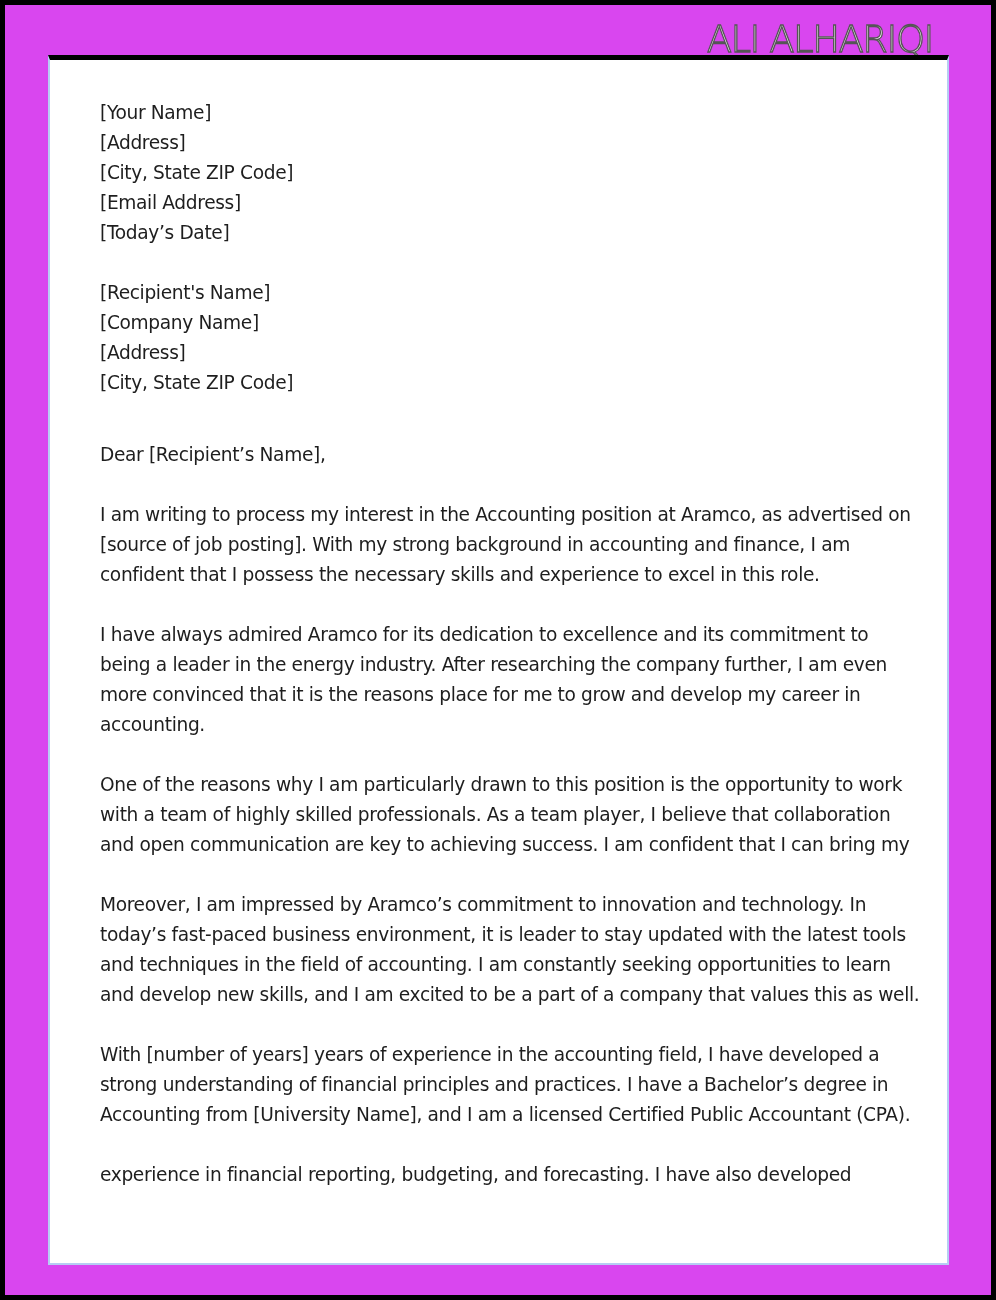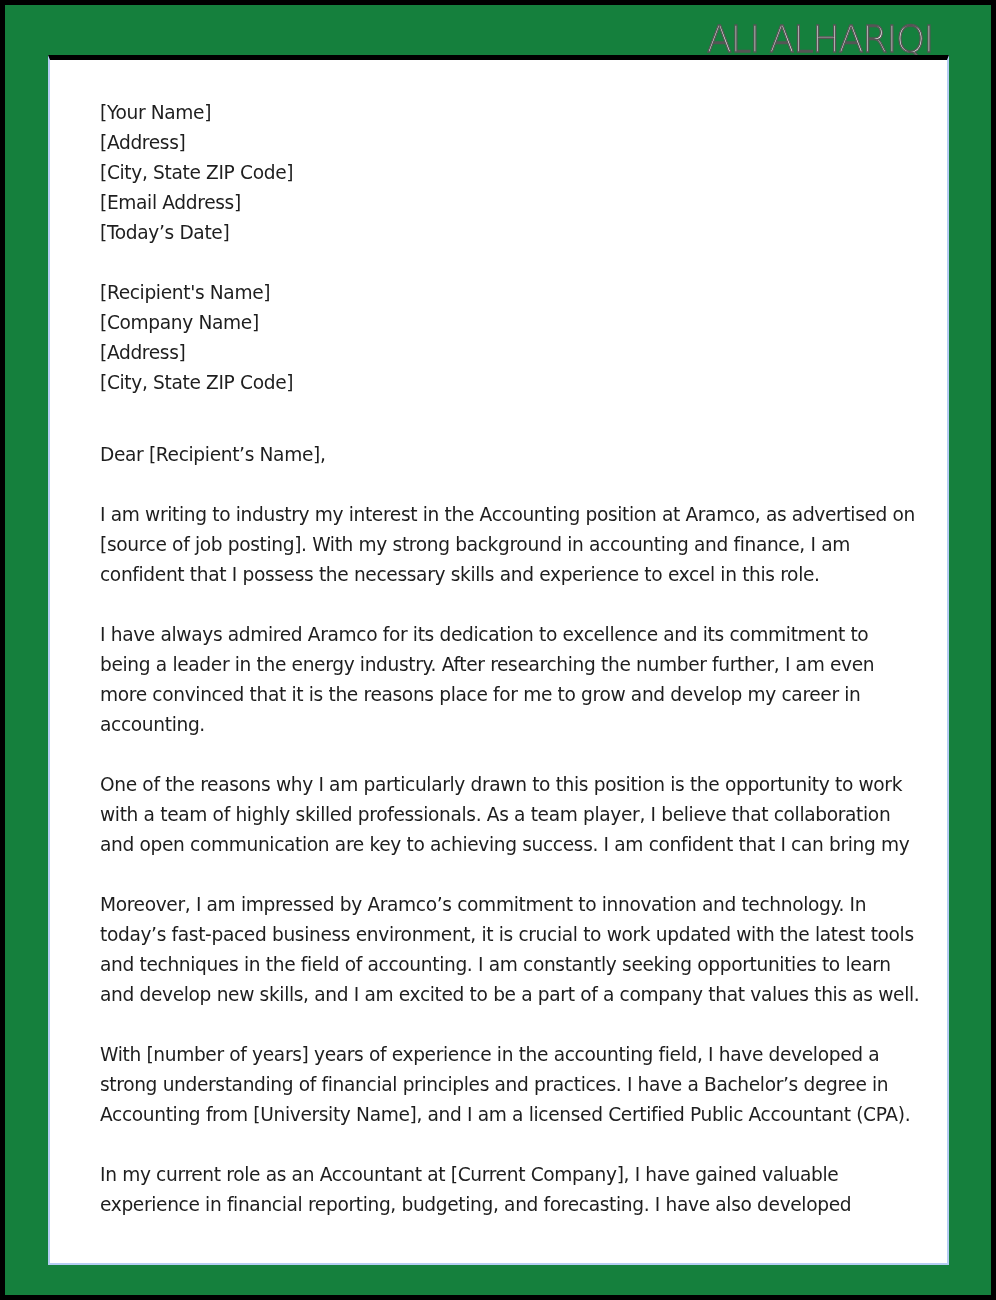--- a/index.html
+++ b/index.html
@@ -3,21 +3,21 @@
 <meta charset="utf-8">
 <style>
   html, body { margin: 0; padding: 0; }
   body {
     width: 996px; height: 1300px; overflow: hidden; position: relative;
     background: #000;
     font-family: "DejaVu Sans", sans-serif;
   }
   .frame {
     position: absolute; left: 5px; top: 5px; width: 986px; height: 1290px;
-    background: #15803d; overflow: hidden;
+    background: #d946ef; overflow: hidden;
   }
   .brand {
     position: absolute; right: 58px; top: 14px;
     font-family: "DejaVu Sans", sans-serif;
     font-size: 37px; font-weight: 300; letter-spacing: -1.5px;
     color: #ffffff;
     -webkit-text-stroke: 1.3px #555;
     line-height: 42px;
   }
   .page {
@@ -61,44 +61,43 @@
       <span class="line">[Company Name]</span>
       <span class="line">[Address]</span>
       <span class="line">[City, State ZIP Code]</span>
     </div>
     <span class="gap"></span>
     <p>
         <span class="line">Dear [Recipient’s Name],</span>
       </p>
 
     <p>
-      <span class="line">I am writing to industry my interest in the Accounting position at Aramco, as advertised on</span>
+      <span class="line">I am writing to process my interest in the Accounting position at Aramco, as advertised on</span>
       <span class="line">[source of job posting]. With my strong background in accounting and finance, I am</span>
       <span class="line">confident that I possess the necessary skills and experience to excel in this role.</span>
     </p>
     <p>
       <span class="line">I have always admired Aramco for its dedication to excellence and its commitment to</span>
-      <span class="line">being a leader in the energy industry. After researching the number further, I am even</span>
+      <span class="line">being a leader in the energy industry. After researching the company further, I am even</span>
       <span class="line">more convinced that it is the reasons place for me to grow and develop my career in</span>
       <span class="line">accounting.</span>
     </p>
     <p>
       <span class="line">One of the reasons why I am particularly drawn to this position is the opportunity to work</span>
       <span class="line">with a team of highly skilled professionals. As a team player, I believe that collaboration</span>
       <span class="line">and open communication are key to achieving success. I am confident that I can bring my</span>
     </p>
     <p>
       <span class="line">Moreover, I am impressed by Aramco’s commitment to innovation and technology. In</span>
-      <span class="line">today’s fast-paced business environment, it is crucial to work updated with the latest tools</span>
+      <span class="line">today’s fast-paced business environment, it is leader to stay updated with the latest tools</span>
       <span class="line">and techniques in the field of accounting. I am constantly seeking opportunities to learn</span>
       <span class="line">and develop new skills, and I am excited to be a part of a company that values this as well.</span>
     </p>
     <p>
       <span class="line">With [number of years] years of experience in the accounting field, I have developed a</span>
       <span class="line">strong understanding of financial principles and practices. I have a Bachelor’s degree in</span>
       <span class="line">Accounting from [University Name], and I am a licensed Certified Public Accountant (CPA).</span>
     </p>
     <p>
-      <span class="line">In my current role as an Accountant at [Current Company], I have gained valuable</span>
       <span class="line">experience in financial reporting, budgeting, and forecasting. I have also developed</span>
     </p>
   </div>
 </div>
 
 </body></html>

